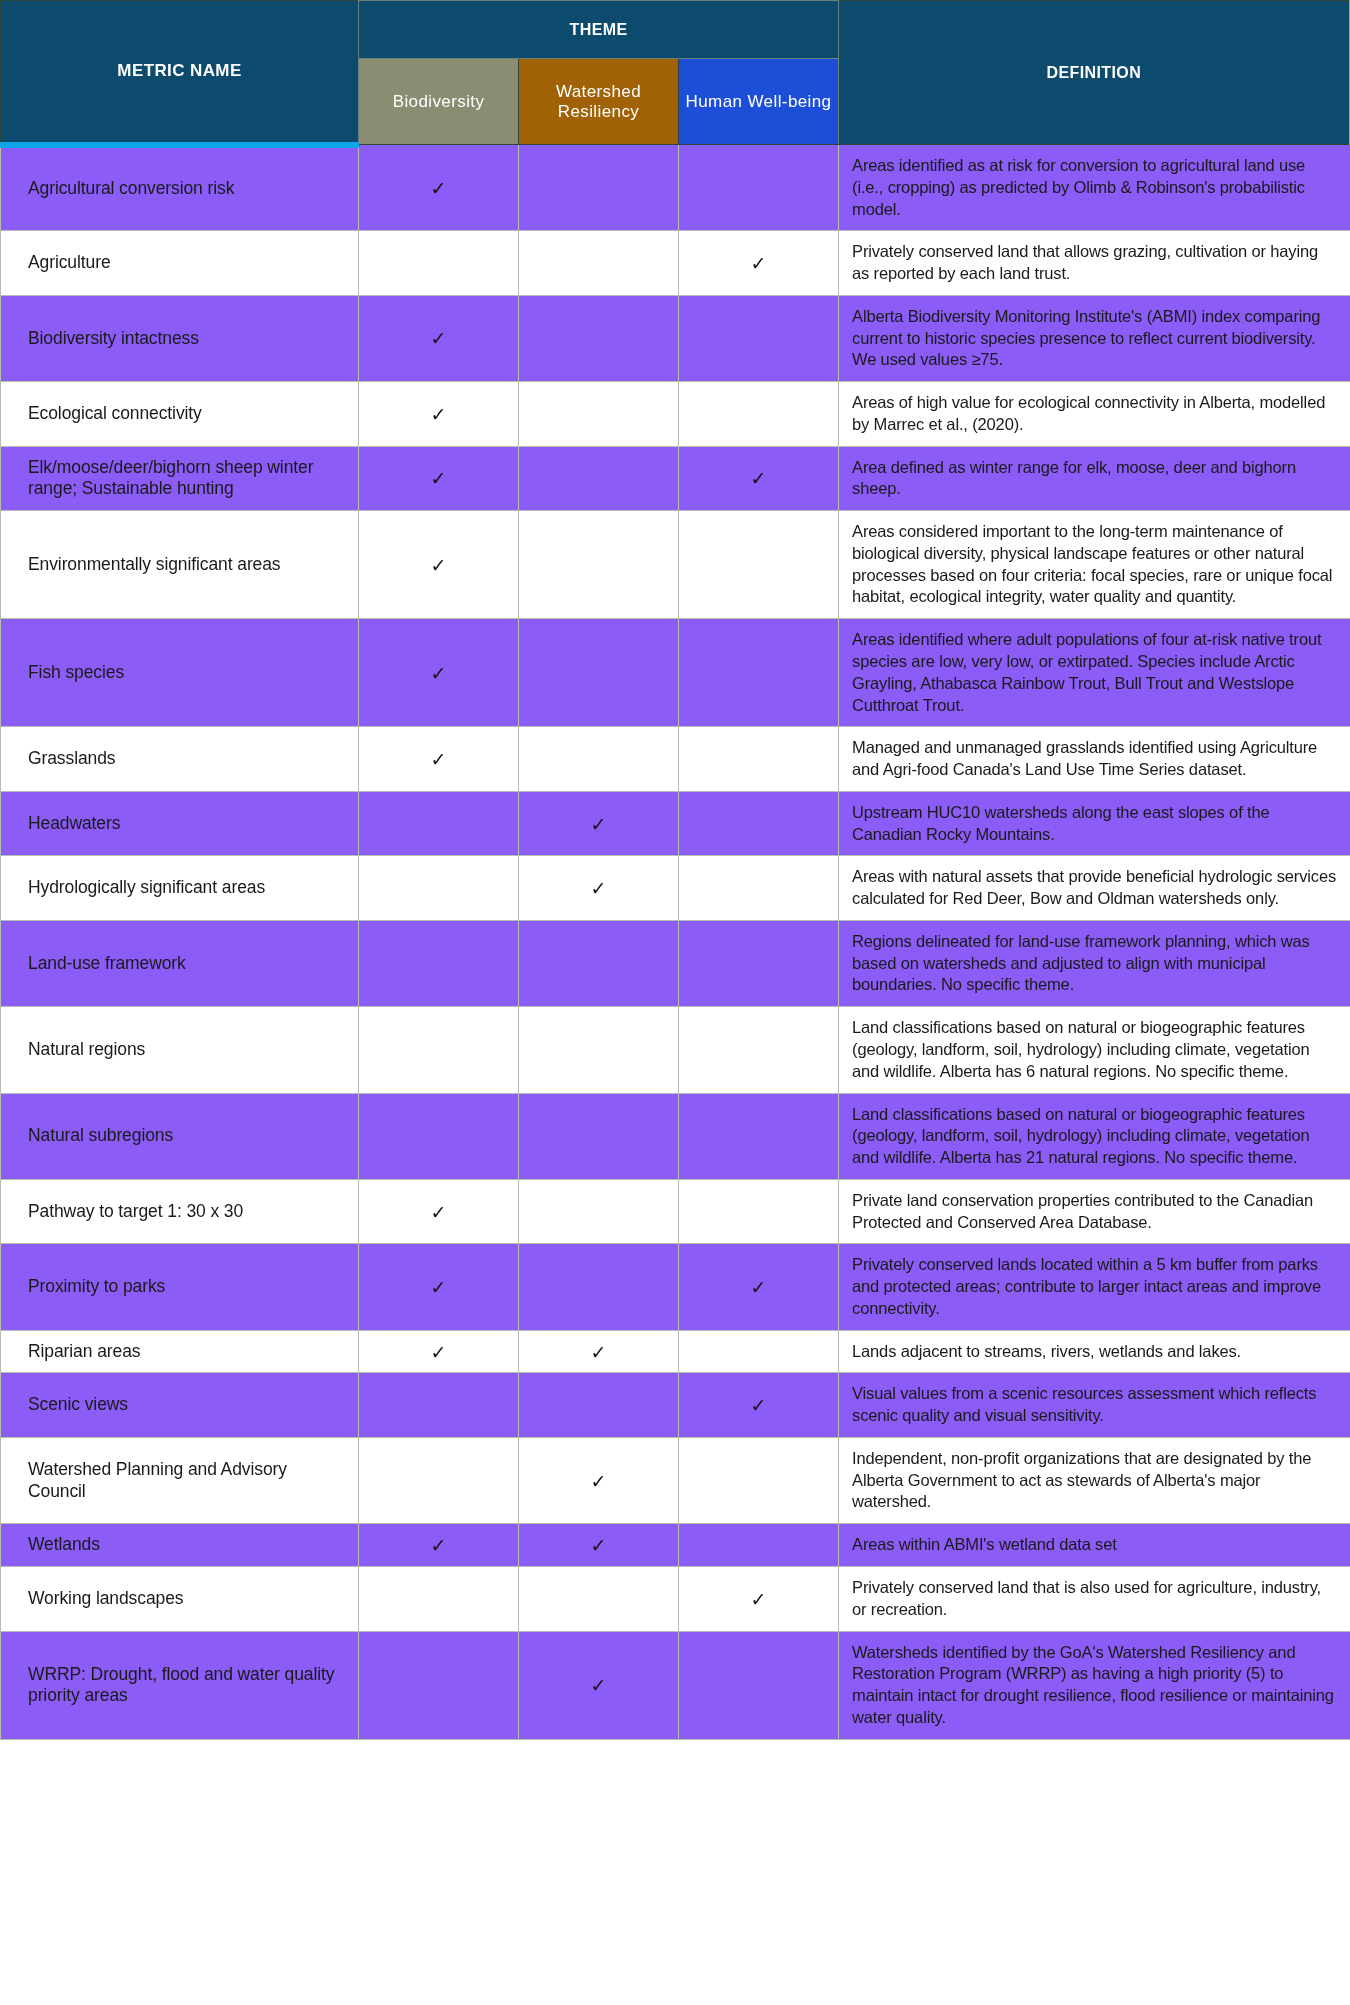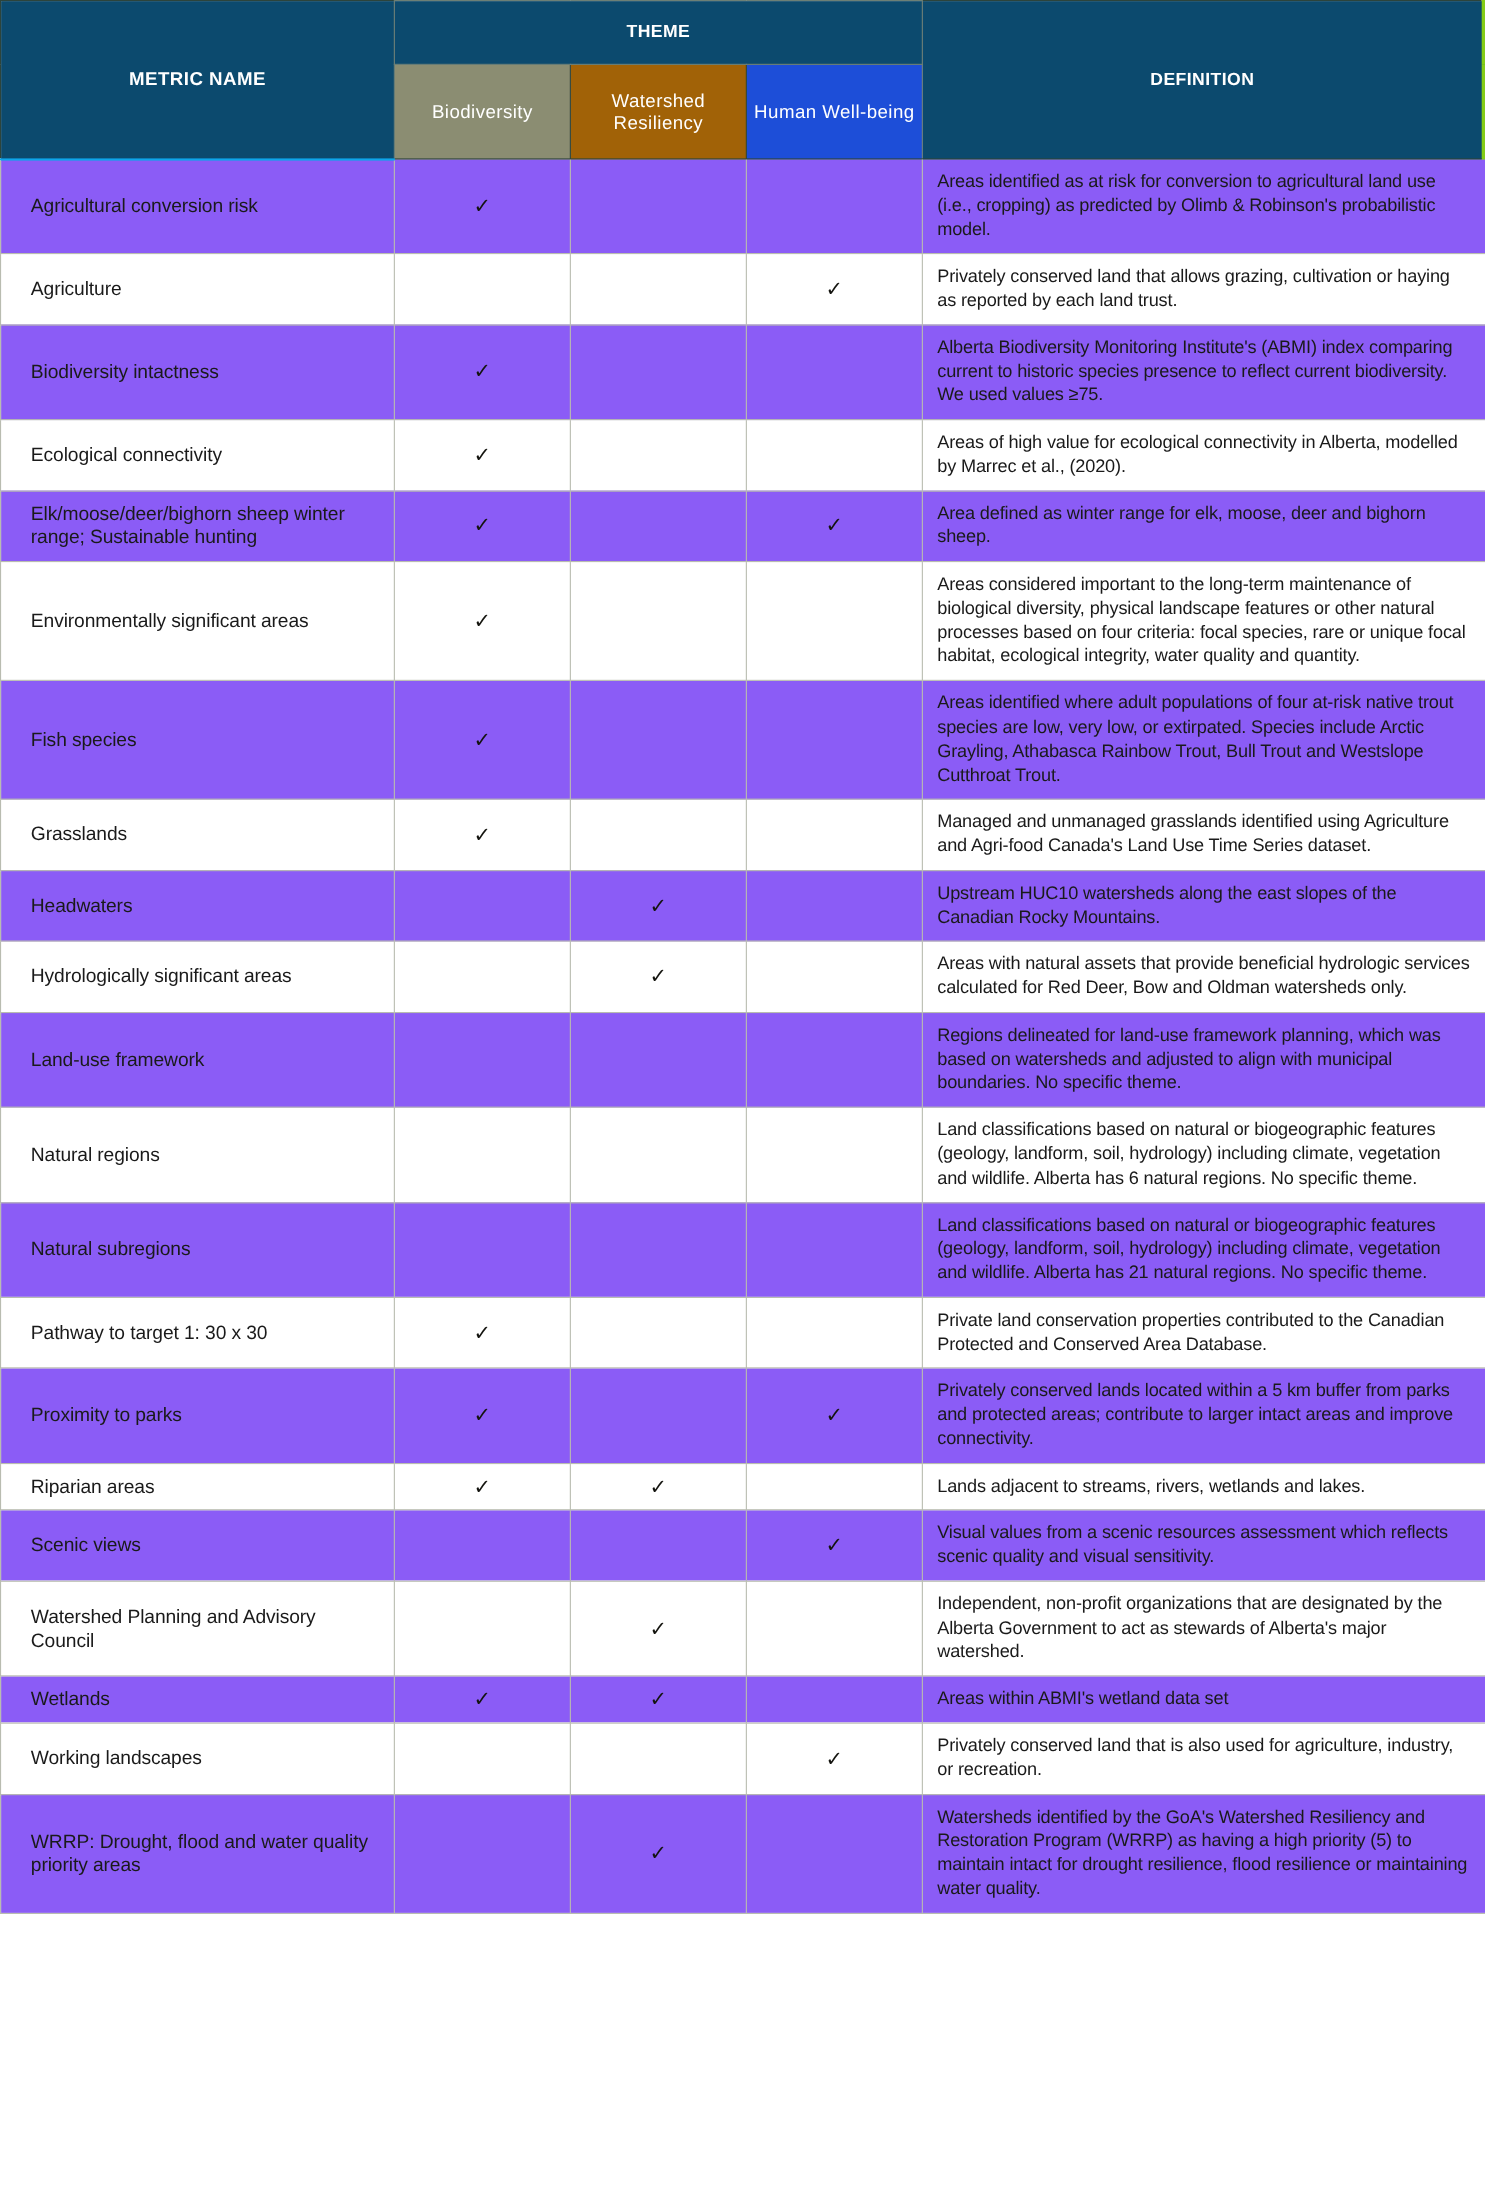--- a/index.html
+++ b/index.html
@@ -31,29 +31,29 @@
     letter-spacing:0.4px;
     border:1px solid #6e8076;
     vertical-align:middle;
     text-align:center;
   }
   th.metric-name-head {
     font-size:17px;
     height:140px;
     border-left:1px solid #2d443b;
     border-top:1px solid #2d443b;
-    border-bottom:2px solid #0ea5e9;
+    border-bottom:6px solid #0ea5e9;
   }
   th.theme-head {
     font-size:16px;
     height:58px;
   }
   th.definition-head {
     font-size:16px;
-    border-right:7px solid #84cc16;
+    border-right:4px solid #84cc16;
     border-top:1px solid #2d443b;
     border-bottom:1px solid #2d443b;
   }
   th.sub-head {
     height:86px;
     font-size:17px;
     font-weight:normal;
     line-height:1.12;
     padding:2px 4px;
     border:1px solid #2d443b;

